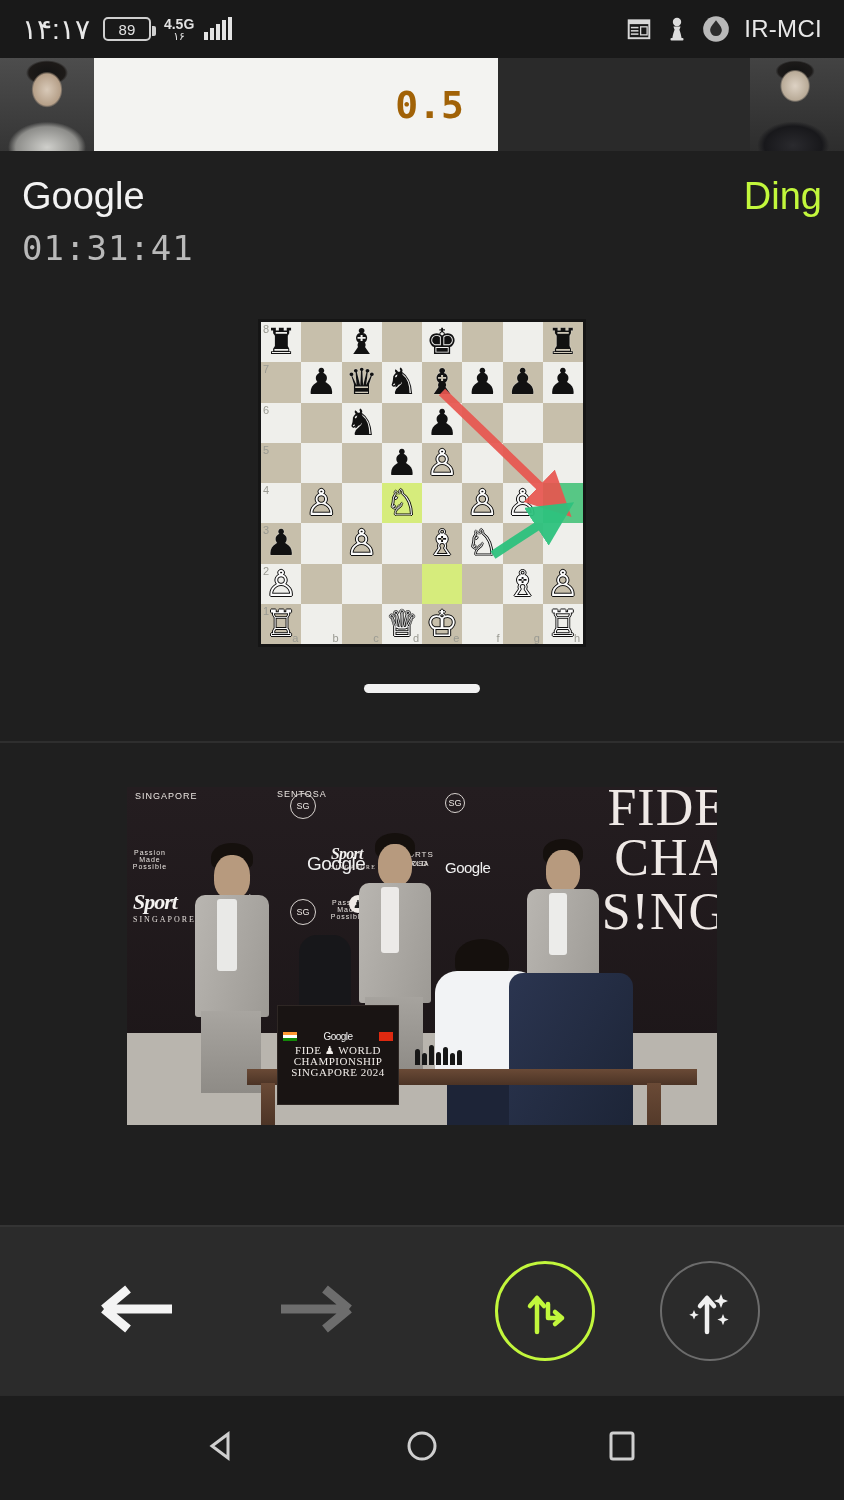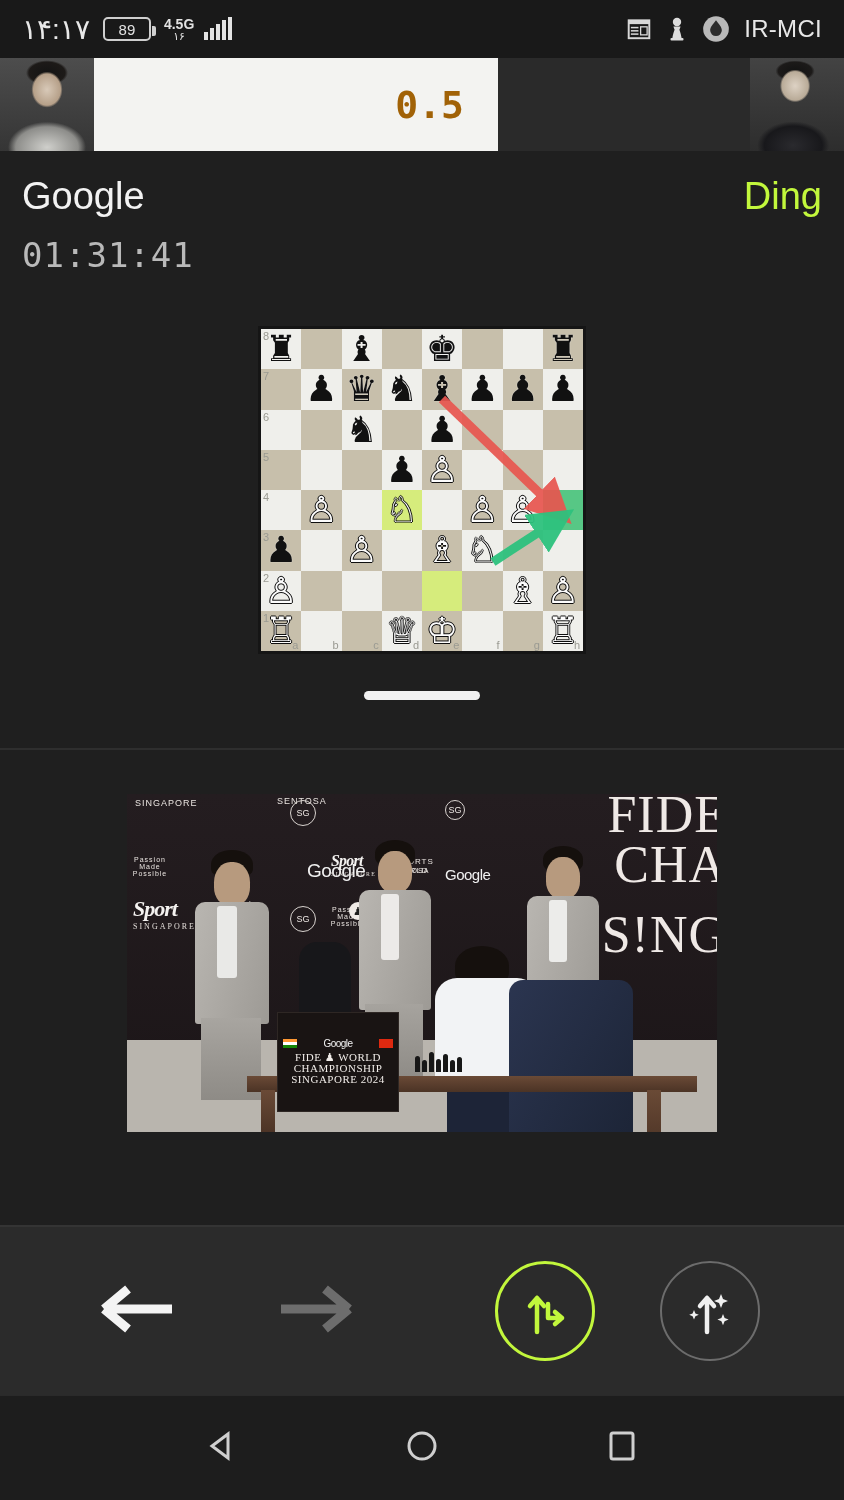--- a/index.html
+++ b/index.html
@@ -79,21 +79,21 @@
       linear-gradient(#434343,#2d2d2d); }
 
   
   .players { background:#1f1f1f; padding:24px 22px 12px; }
   .names { display:flex; justify-content:space-between; align-items:baseline; }
   .name { font-size:38px; }
   .name.white { color:#f2f2f2; }
   .name.active { color:#c2f73c; }
   .clocks {
     display:flex; justify-content:space-between; align-items:flex-end;
-    margin-top:17px; font-family:"DejaVu Sans Mono", monospace;
+    margin-top:10px; font-family:"DejaVu Sans Mono", monospace;
   }
   .clk { font-size:34px; color:#b9b9b9; letter-spacing:1px; }
   .clk-right { display:flex; gap:22px; align-items:baseline; }
   .movetime { font-size:34px; color:#8b84f0; letter-spacing:1px; }
   .clk.bold { color:#d5d5d5; }
 
   
   .boardwrap { background:#1f1f1f; padding:42px 0 0; display:flex; justify-content:center; }
   .board {
     position:relative; width:322px; height:322px;
@@ -418,21 +418,21 @@
   </div>
   <div class="handle"></div>
   <div class="divider"></div>
 
   <div class="photowrap">
     <div class="photo">
       <div class="backdrop"></div>
 
       <div class="bd-text bd-title" style="top:-4px;">FIDE</div>
       <div class="bd-text bd-title" style="top:46px;">CHA</div>
-      <div class="bd-text bd-title" style="top:116px;text-align:center;">S!NG</div>
+      <div class="bd-text bd-title" style="top:100px;text-align:center;">S!NG</div>
 
       <div class="google" style="left:180px; top:66px;">Google</div>
       <div class="google" style="left:318px; top:72px; font-size:15px;">Google</div>
 
       <div class="sponsor" style="left:8px; top:4px;">SINGAPORE</div>
       <div class="sponsor" style="left:150px; top:2px;">SENTOSA</div>
       <div class="sponsor" style="left:252px; top:63px; font-size:8px; width:64px;">RESORTS WORLD</div>
       <div class="sponsor" style="left:262px; top:73px; font-size:7px;">SENTOSA</div>
       <div class="sponsor" style="left:194px; top:112px; font-size:7px; width:54px;">Passion Made Possible</div>
       <div class="sponsor" style="left:2px; top:62px; font-size:7px; width:42px;">Passion Made Possible</div>

